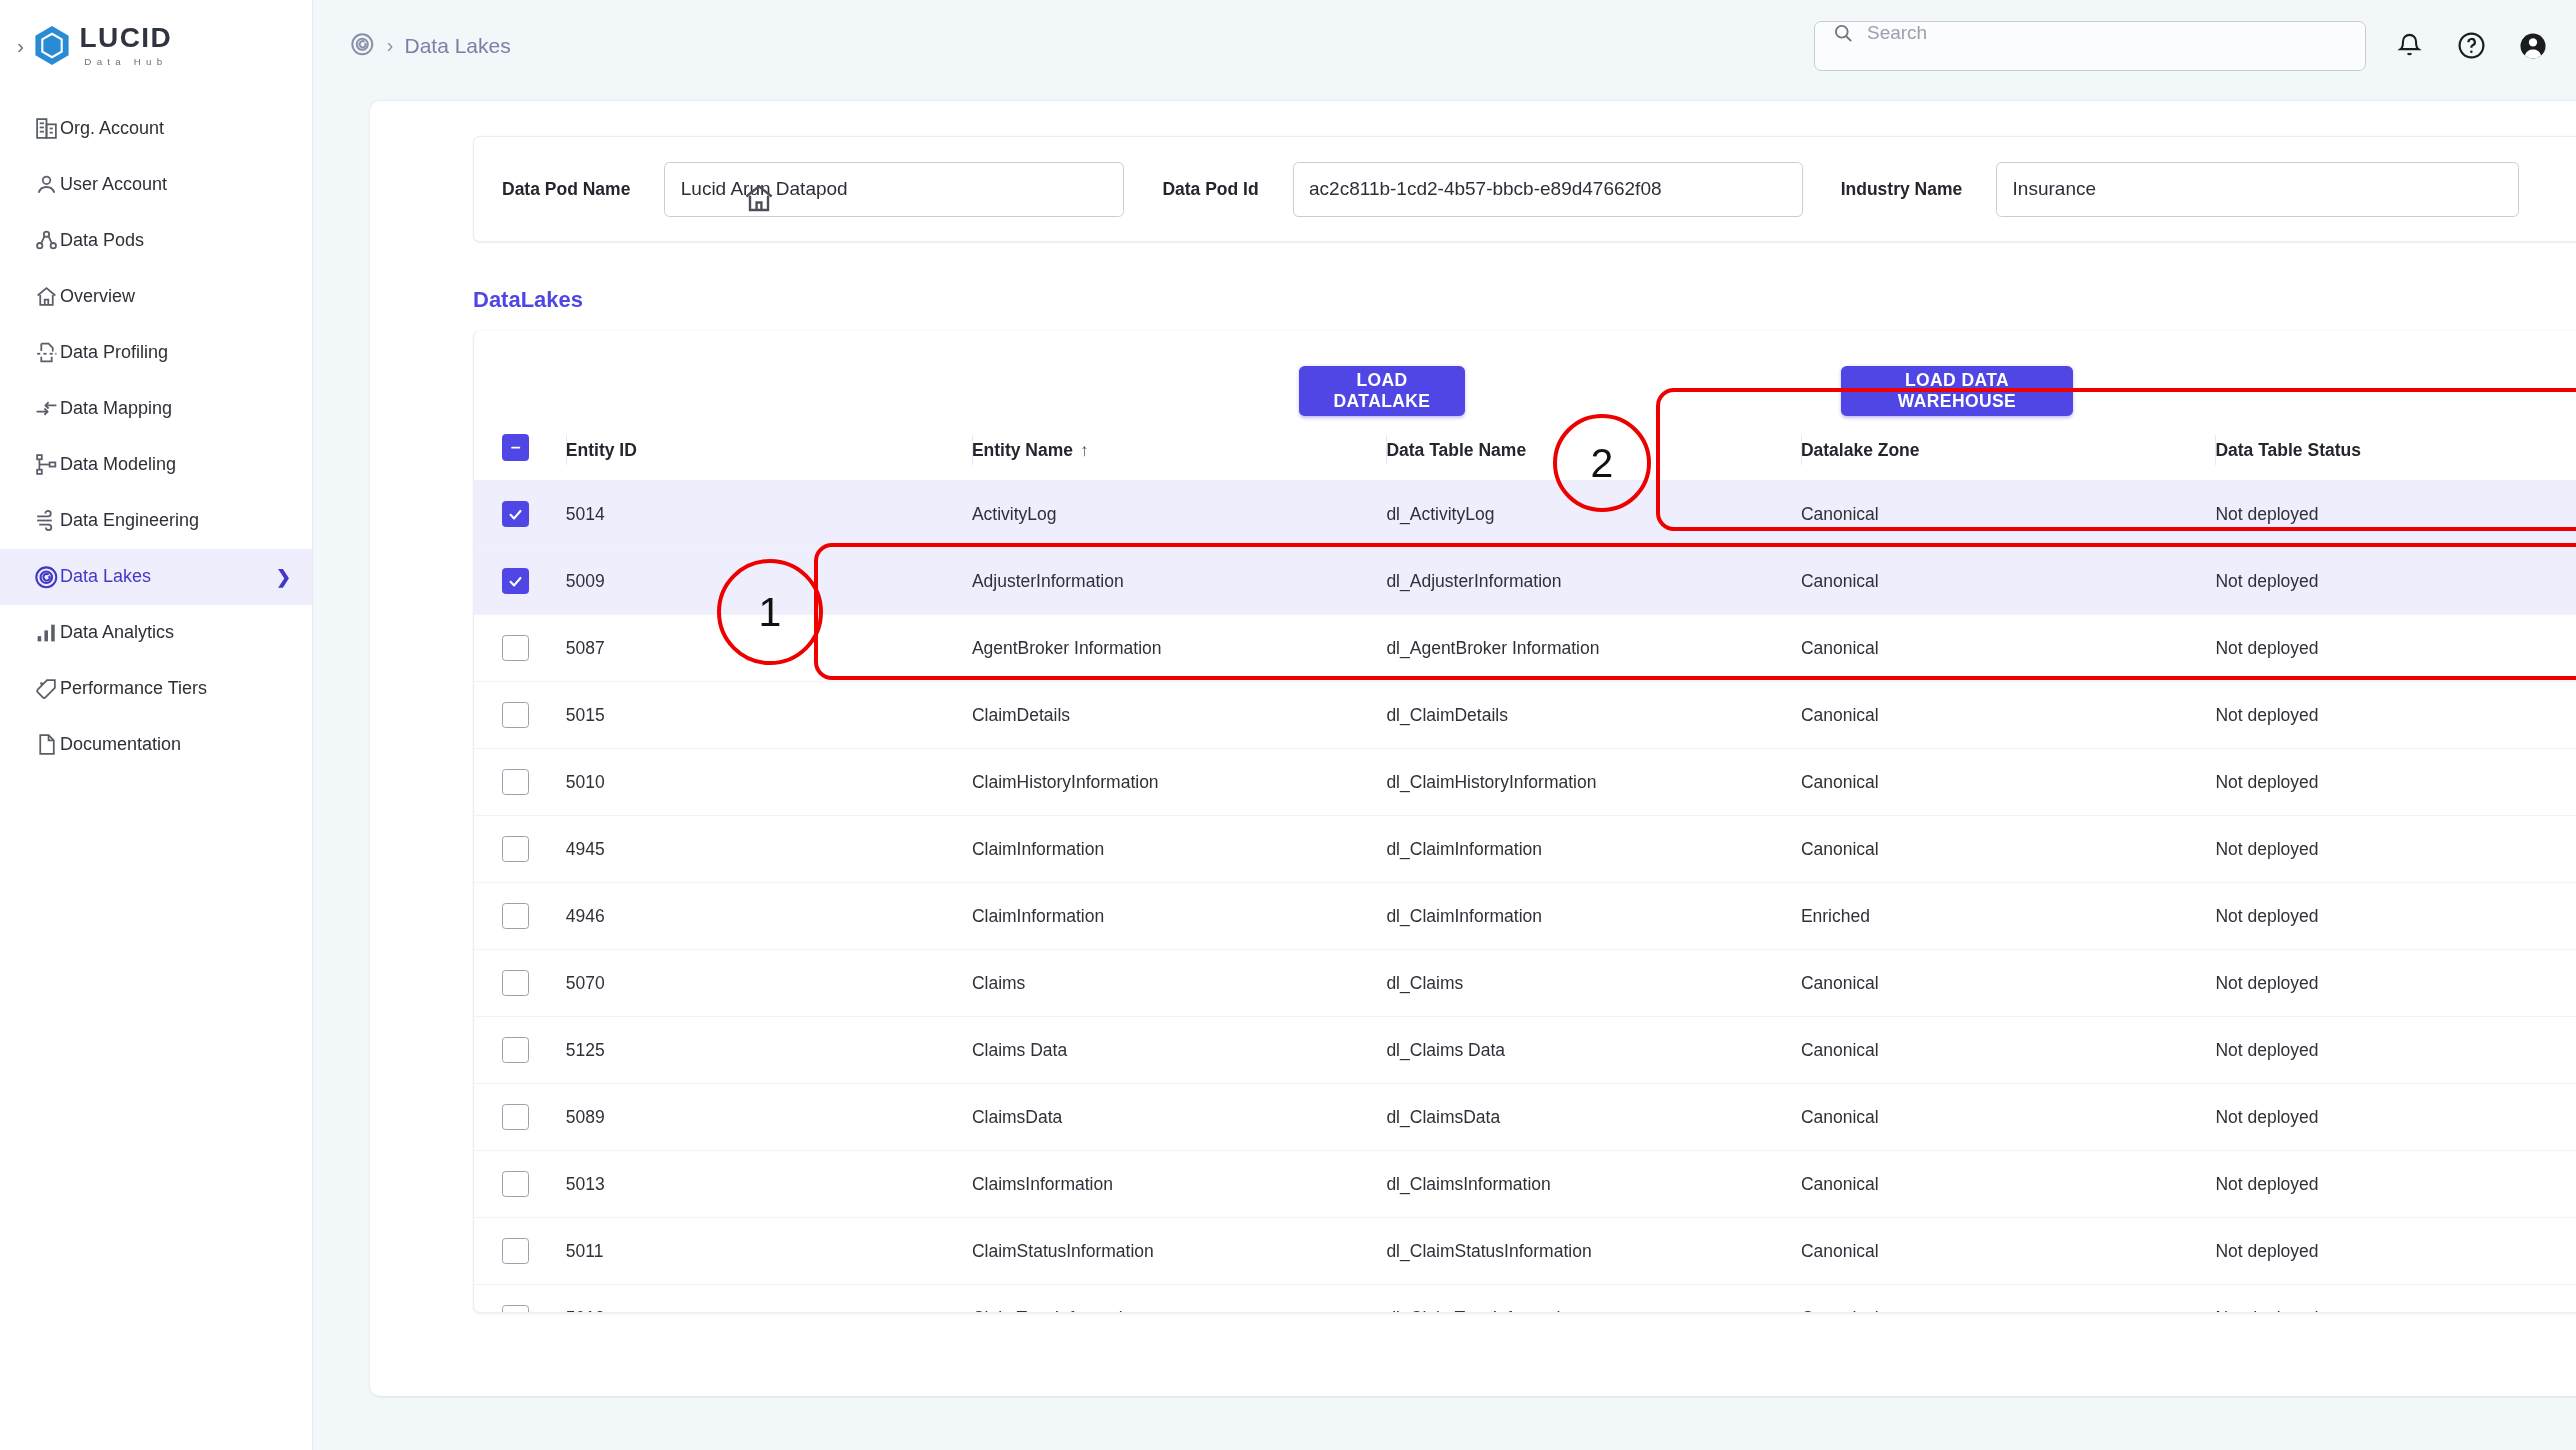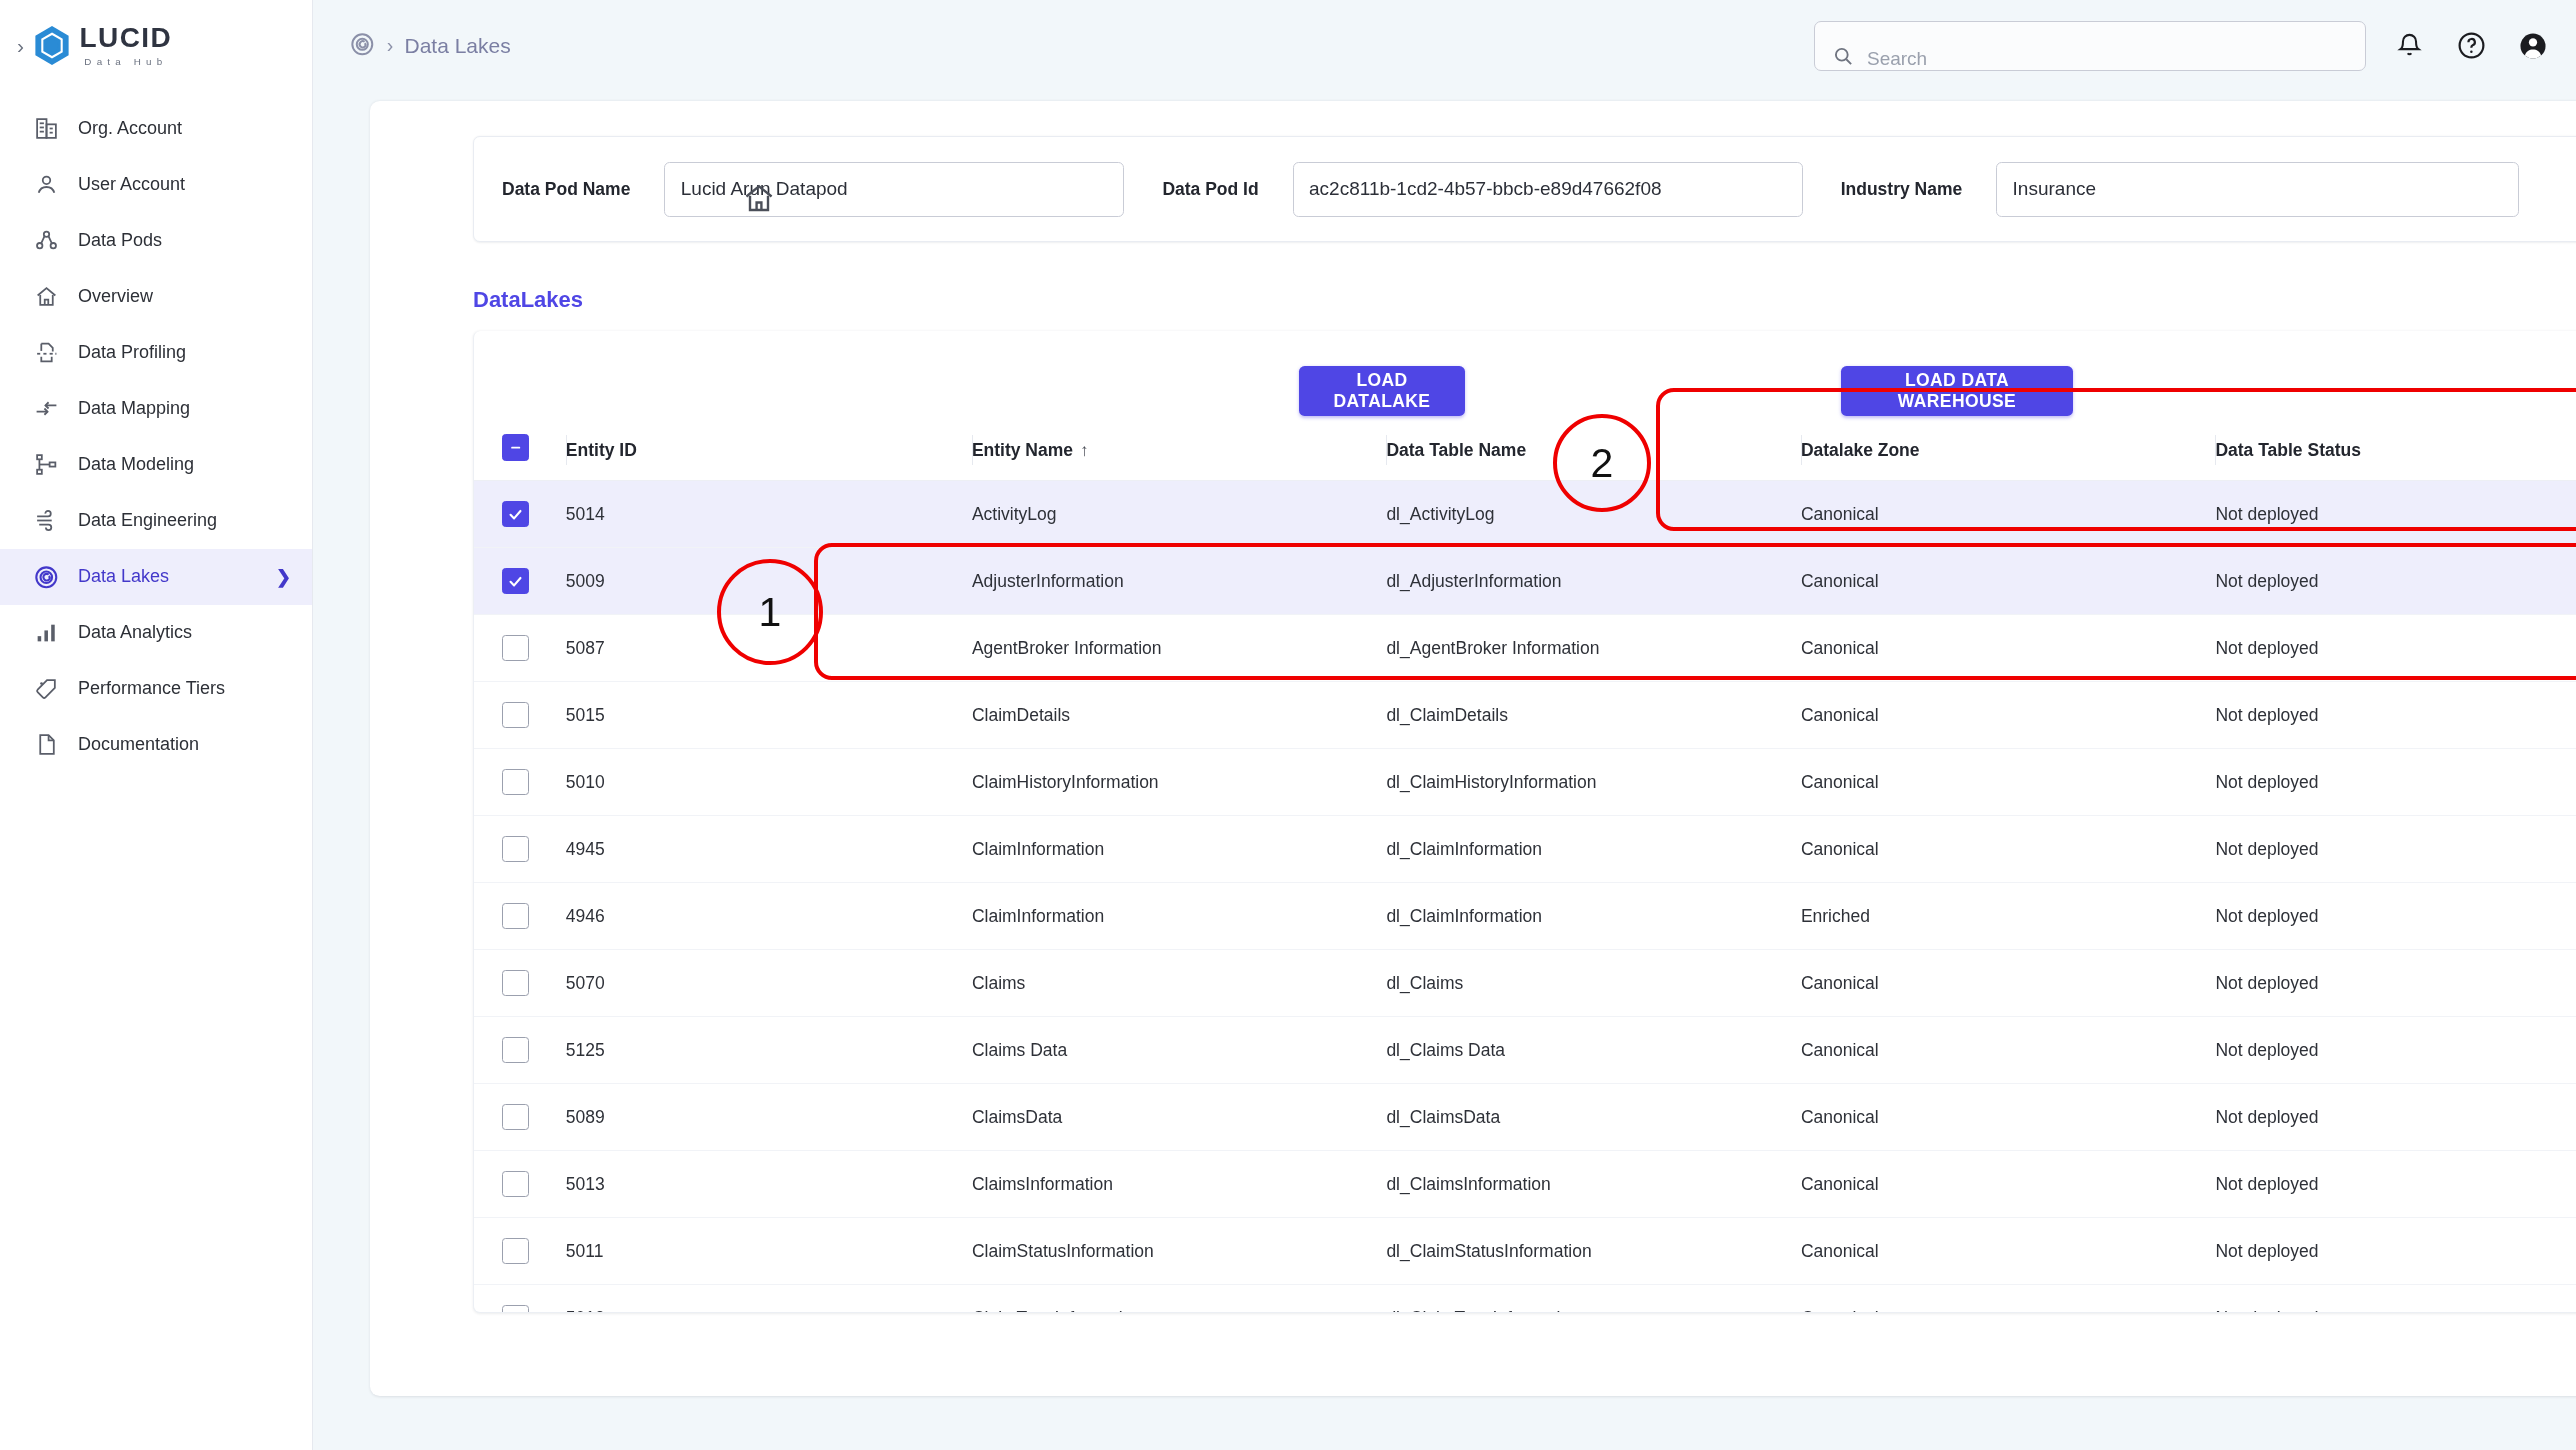--- a/index.html
+++ b/index.html
@@ -26,21 +26,21 @@
   .brand-title {
     font-size: 28px; font-weight: 800; letter-spacing: 1.4px; color: #2f3441;
     line-height: 1;
   }
   .brand-sub {
     font-size: 9.8px; letter-spacing: 5.2px; color: #6b7280; margin-top: 4.2px;
     font-weight: 400;
   }
   .nav { padding-top: 9.8px; }
   .nav-item {
-    height: 56px; display: flex; align-items: center; gap: 18px;
+    height: 56px; display: flex; align-items: center; 
     padding-left: 32px; padding-right: 21px; cursor: pointer;
     color: #2d3037; font-size: 18px;
   }
   .nav-item .nav-ico { width: 28px; height: 28px; flex: 0 0 28px; display: flex; align-items: center; justify-content: center; }
   .nav-item .nav-ico svg { display: block; }
   .nav-item.active { background: #eeeefc; color: #4f46e5; }
   .nav-item.active .nav-label { color: #4338ca; font-weight: 500; }
   .nav-label { white-space: nowrap; }
   .nav-caret { margin-left: auto; color: #4338ca; font-size: 18px; font-weight: 700; }
 
@@ -50,21 +50,21 @@
   .topbar {
     height: 91px; display: flex; align-items: center;
     padding: 0 24px 0 36px; background: #f2f7fa;
   }
   .breadcrumb { display: flex; align-items: center; gap: 11.2px; }
   .bc-sep { color: #8b90a8; font-size: 19.6px; }
   .bc-text { color: #7b7fa3; font-size: 21px; }
   .topbar-right { margin-left: auto; display: flex; align-items: center; gap: 24px; }
   .search-box {
     width: 552px; height: 50px; border: 0.7px solid #c9ccd6; border-radius: 7px;
-    background: #fbfcfd; display: flex; align-items: flex-end; gap: 12.6px; padding: 0 17px;
+    background: #fbfcfd; display: flex; align-items: flex-start; gap: 12.6px; padding: 0 17px;
   }
   .search-box input {
     border: 0; outline: 0; background: transparent; font-size: 19px; color: #5b5f6e;
     font-family: "Liberation Sans", sans-serif; width: 100%;
   }
   .search-box input::placeholder { color: #9aa0ad; }
   .ticon { width: 38px; height: 38px; display: flex; align-items: center; justify-content: center; cursor: pointer; }
 
   
   .content-panel {

